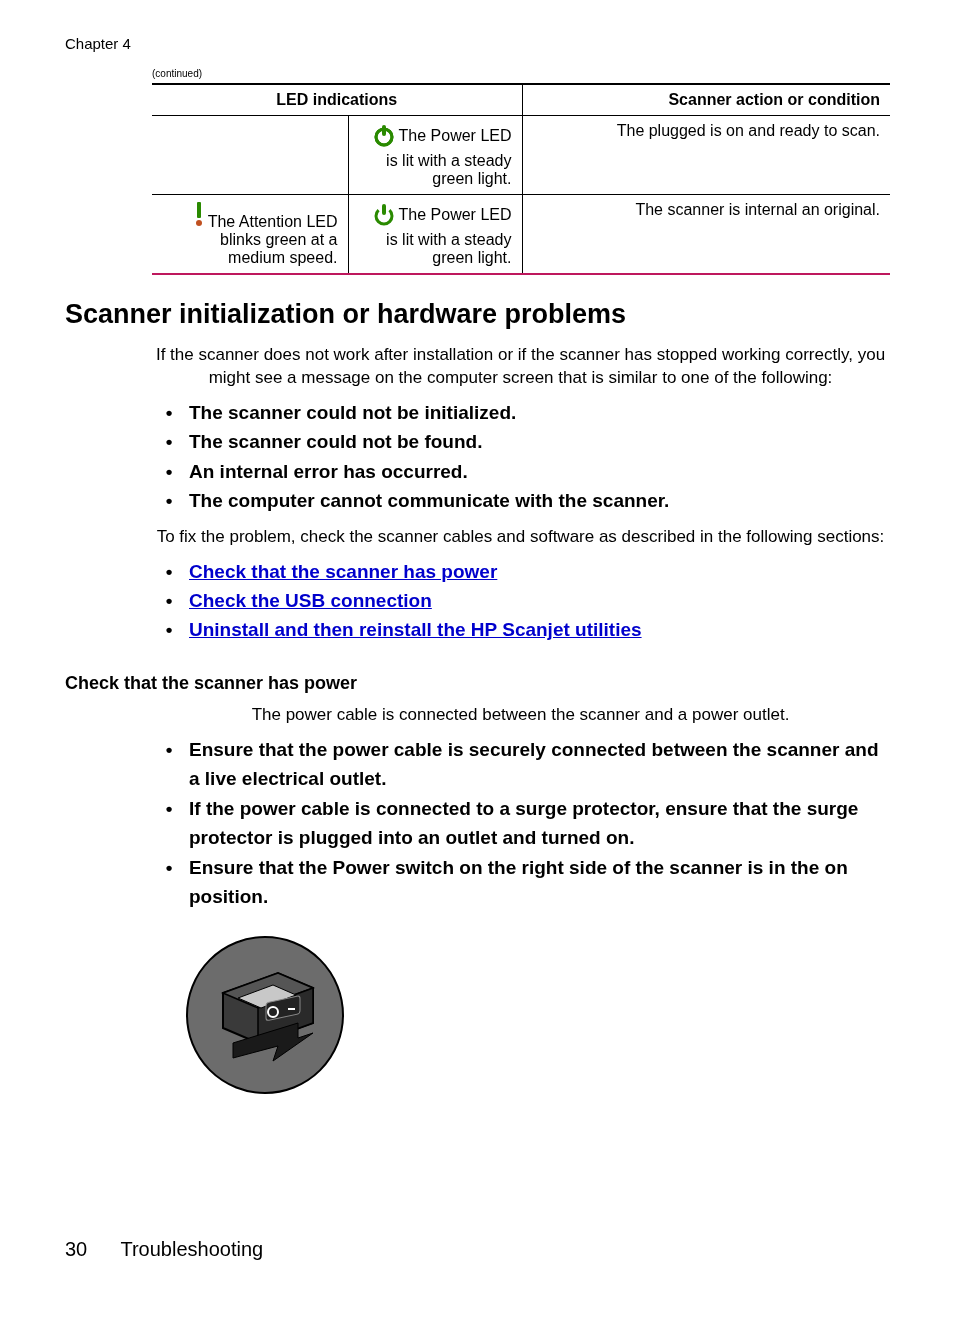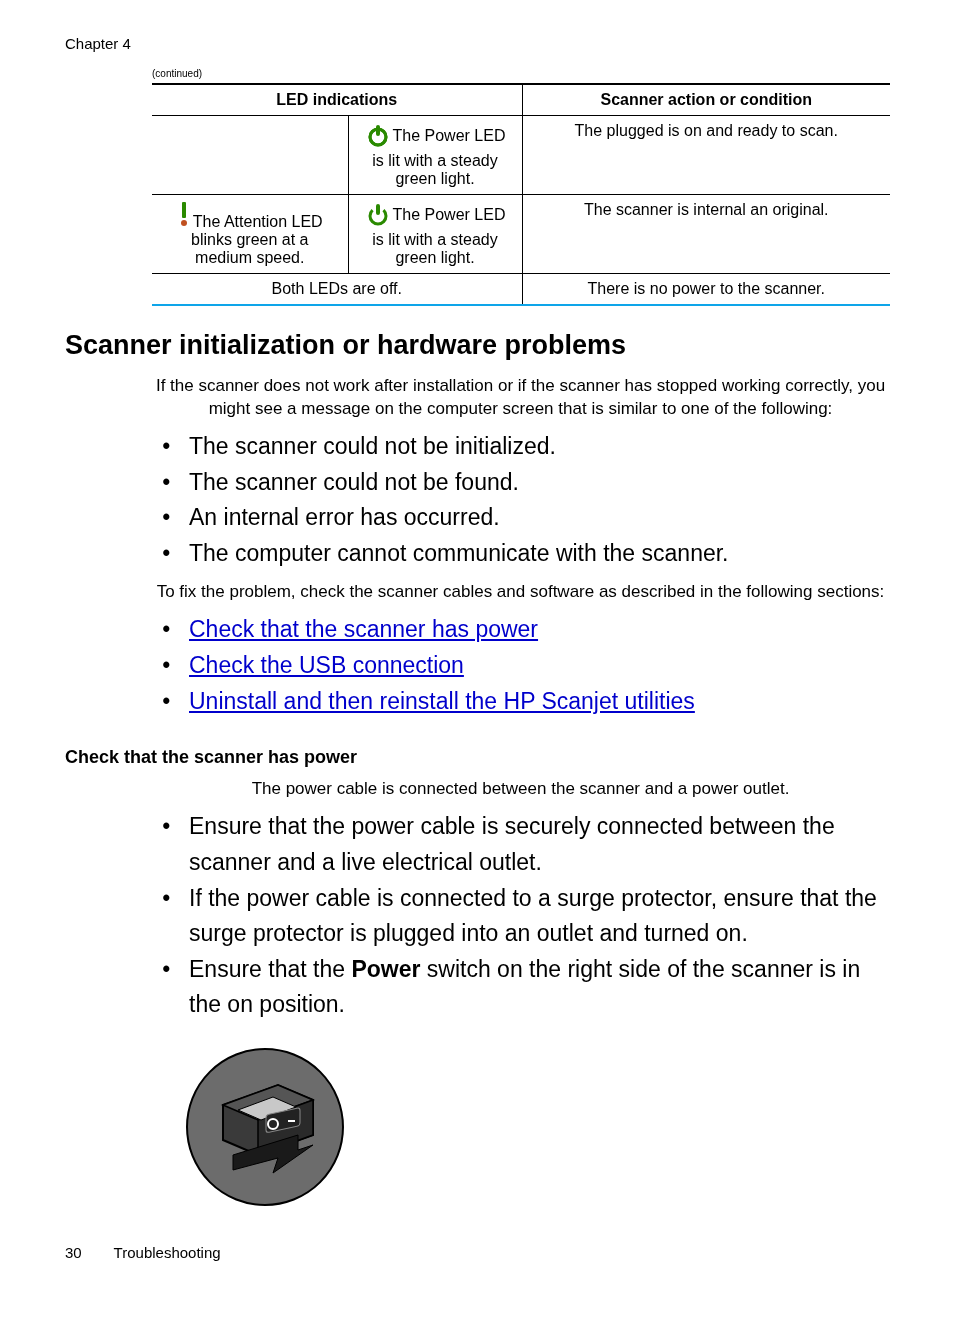--- a/index.html
+++ b/index.html
@@ -12,28 +12,28 @@
     color: #000;
     background: #fff;
   }
   .chapter-label { font-size: 15px; margin-bottom: 16px; }
   .continued { font-size: 10px; margin-left: 87px; margin-bottom: 4px; }
   .led-table {
     margin-left: 87px;
     width: 738px;
     border-collapse: collapse;
     border-top: 2px solid #000;
-    border-bottom: 2px solid #0ea5e9;
+    border-bottom: 2px solid #be185d;
   }
   .led-table th, .led-table td {
     border: 1px solid #000;
     padding: 6px 10px;
     vertical-align: top;
     font-size: 16px;
-    text-align: center;
+    text-align: right;
     font-weight: normal;
   }
   .led-table thead th { font-weight: bold; border-top: none; }
   .led-table thead th:first-child { text-align: center; }
   .led-table thead tr th { border-left: none; border-right: none; }
   .led-table thead tr th:nth-child(1) { border-right: 1px solid #000; }
   .led-table tbody td:first-child { border-left: none; }
   .led-table tbody td:last-child { border-right: none; }
   .led-table .span-th { text-align: center; }
   .col-a { width: 196px; }
@@ -50,37 +50,38 @@
     margin-bottom: 14px;
   }
   .body-indent { margin-left: 87px; }
   p.para { font-size: 17px; line-height: 1.35; margin-bottom: 8px; text-align: center; }
   ul.bullets {
     list-style-type: disc;
     margin-left: 118px;
     margin-bottom: 10px;
   }
   ul.bullets li {
-    font-size: 23px;
+    font-size: 19px;
     line-height: 1.55;
     padding-left: 6px;
+    font-weight: bold;
   }
   ul.bullets li::marker { content: "•  "; }
   a.doc-link { color: #0000cc; text-decoration: underline; }
   h2 {
     font-size: 18px;
     font-weight: bold;
     margin-top: 28px;
     margin-bottom: 10px;
   }
   .footer {
     position: absolute;
     bottom: 60px;
     left: 65px;
-    font-size: 15px;
+    font-size: 20px;
   }
   .footer .pn { margin-right: 28px; }
   .switch-graphic { margin-left: 118px; margin-top: 22px; }
 </style>
 </head>
 <body>
 
 <div class="chapter-label">Chapter 4</div>
 <div class="continued">(continued)</div>
 
@@ -122,24 +123,20 @@
       </td>
       <td>
         <span class="power-icon">
           <svg width="26" height="26" viewBox="0 0 26 26">
             <circle cx="13" cy="15" r="8" fill="none" stroke="#2a8a00" stroke-width="3" stroke-dasharray="38 12" stroke-dashoffset="-6" transform="rotate(-90 13 15)"></circle>
             <rect x="11" y="3" width="4" height="11" rx="2" fill="#2a8a00"></rect>
           </svg>
         </span><span>The Power LED is lit with a steady green light.</span>
       </td>
       <td>The scanner is internal an original.</td>
-    </tr>
-    <tr>
-      <td colspan="2" class="centered-cell">Both LEDs are off.</td>
-      <td>There is no power to the scanner.</td>
     </tr>
   </tbody>
 </table>
 
 <h1>Scanner initialization or hardware problems</h1>
 
 <p class="para body-indent">If the scanner does not work after installation or if the scanner has stopped working correctly, you might see a message on the computer screen that is similar to one of the following:</p>
 
 <ul class="bullets">
   <li>The scanner could not be initialized.</li>

